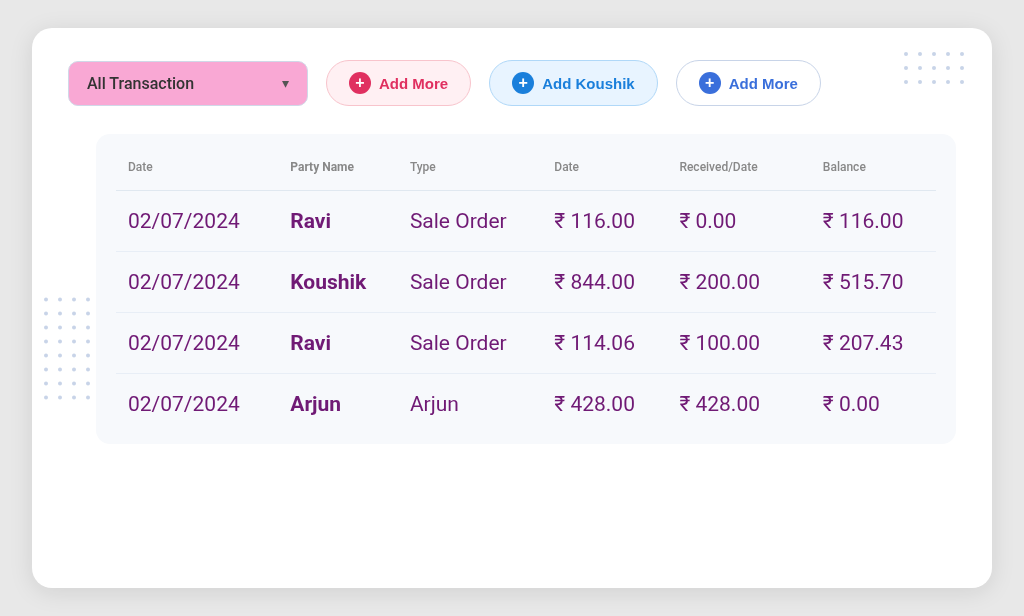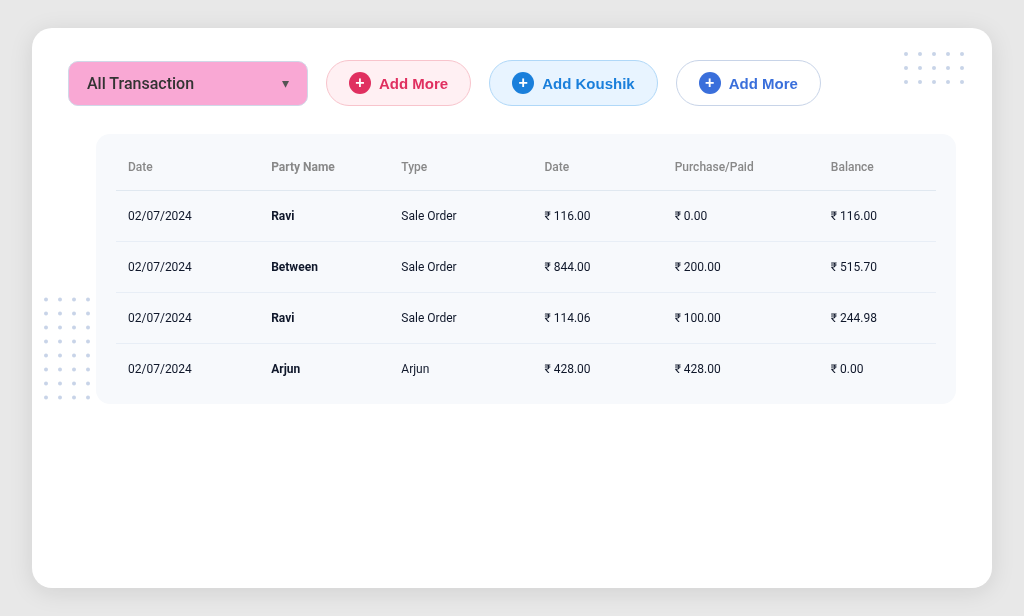--- a/index.html
+++ b/index.html
@@ -226,22 +226,22 @@
     thead tr th {
       padding: 16px 12px;
       font-size: 12px;
       font-weight: 500;
       color: #888;
       text-align: left;
       border-bottom: 1.5px solid #e0e8f0;
     }
     tbody tr td {
       padding: 18px 12px;
-      font-size: 12px;
-      color: #0f172a;
+      font-size: 21px;
+      color: #701a75;
       border-bottom: 1.5px solid #e8eef6;
       text-align: left;
     }
     tbody tr:last-child td {
       border-bottom: none;
     }
     .col-date { min-width: 110px; }
     .col-party { min-width: 100px; font-weight: 700; }
     .col-type { min-width: 110px; }
     .col-total { min-width: 100px; }
@@ -327,48 +327,48 @@
   </div>
 
   <div class="table-container">
     <table>
       <thead>
         <tr>
           <th class="col-date">Date</th>
           <th class="col-party">Party Name</th>
           <th class="col-type">Type</th>
           <th class="col-total">Date</th>
-          <th class="col-received">Purchase/Paid</th>
+          <th class="col-received">Received/Date</th>
           <th class="col-balance">Balance</th>
         </tr>
       </thead>
       <tbody id="table-body">
       <tr>
       <td class="col-date">02/07/2024</td>
       <td class="col-party">Ravi</td>
       <td class="col-type">Sale Order</td>
       <td class="col-total">₹ 116.00</td>
       <td class="col-received">₹ 0.00</td>
       <td class="col-balance">₹ 116.00</td>
     </tr>
           <tr>
       <td class="col-date">02/07/2024</td>
-      <td class="col-party">Between</td>
+      <td class="col-party">Koushik</td>
       <td class="col-type">Sale Order</td>
       <td class="col-total">₹ 844.00</td>
       <td class="col-received">₹ 200.00</td>
       <td class="col-balance">₹ 515.70</td>
     </tr>
           <tr>
       <td class="col-date">02/07/2024</td>
       <td class="col-party">Ravi</td>
       <td class="col-type">Sale Order</td>
       <td class="col-total">₹ 114.06</td>
       <td class="col-received">₹ 100.00</td>
-      <td class="col-balance">₹ 244.98</td>
+      <td class="col-balance">₹ 207.43</td>
     </tr>
           <tr>
       <td class="col-date">02/07/2024</td>
       <td class="col-party">Arjun</td>
       <td class="col-type">Arjun</td>
       <td class="col-total">₹ 428.00</td>
       <td class="col-received">₹ 428.00</td>
       <td class="col-balance">₹ 0.00</td>
     </tr>
         </tbody>

